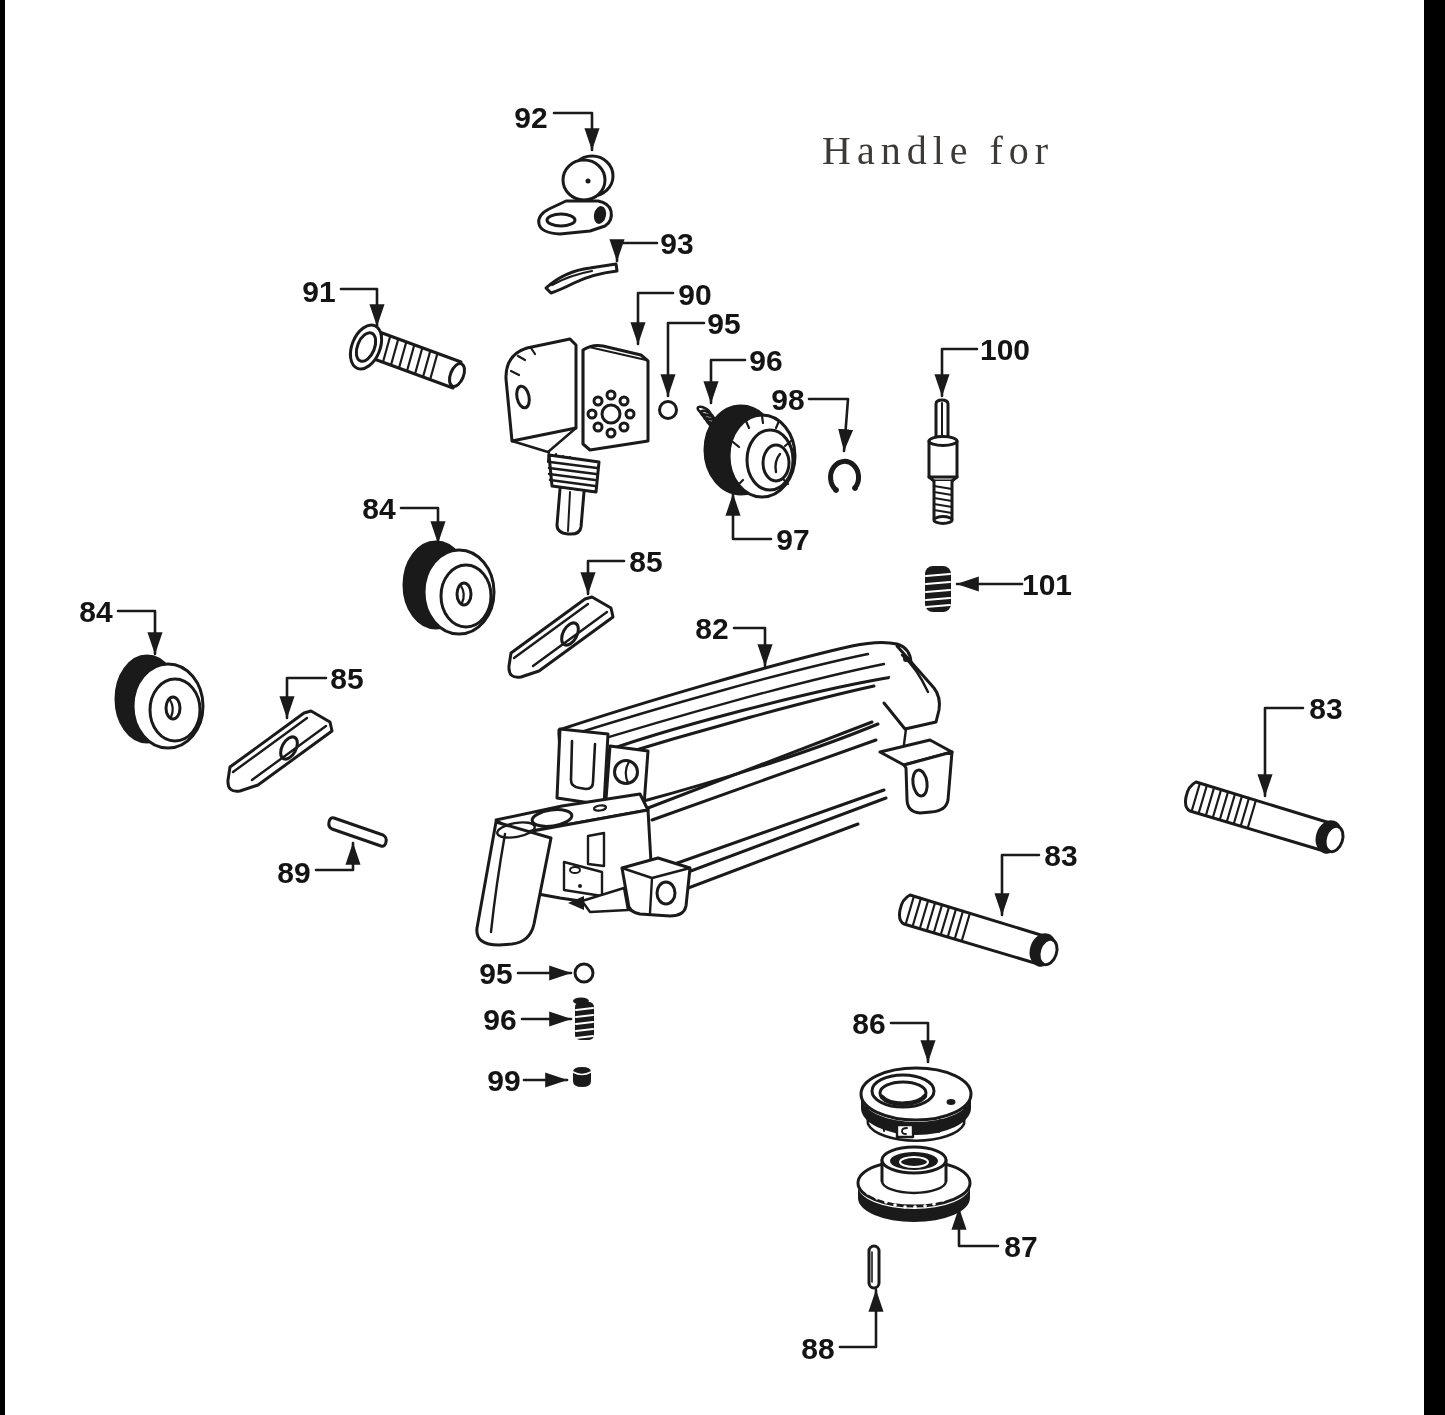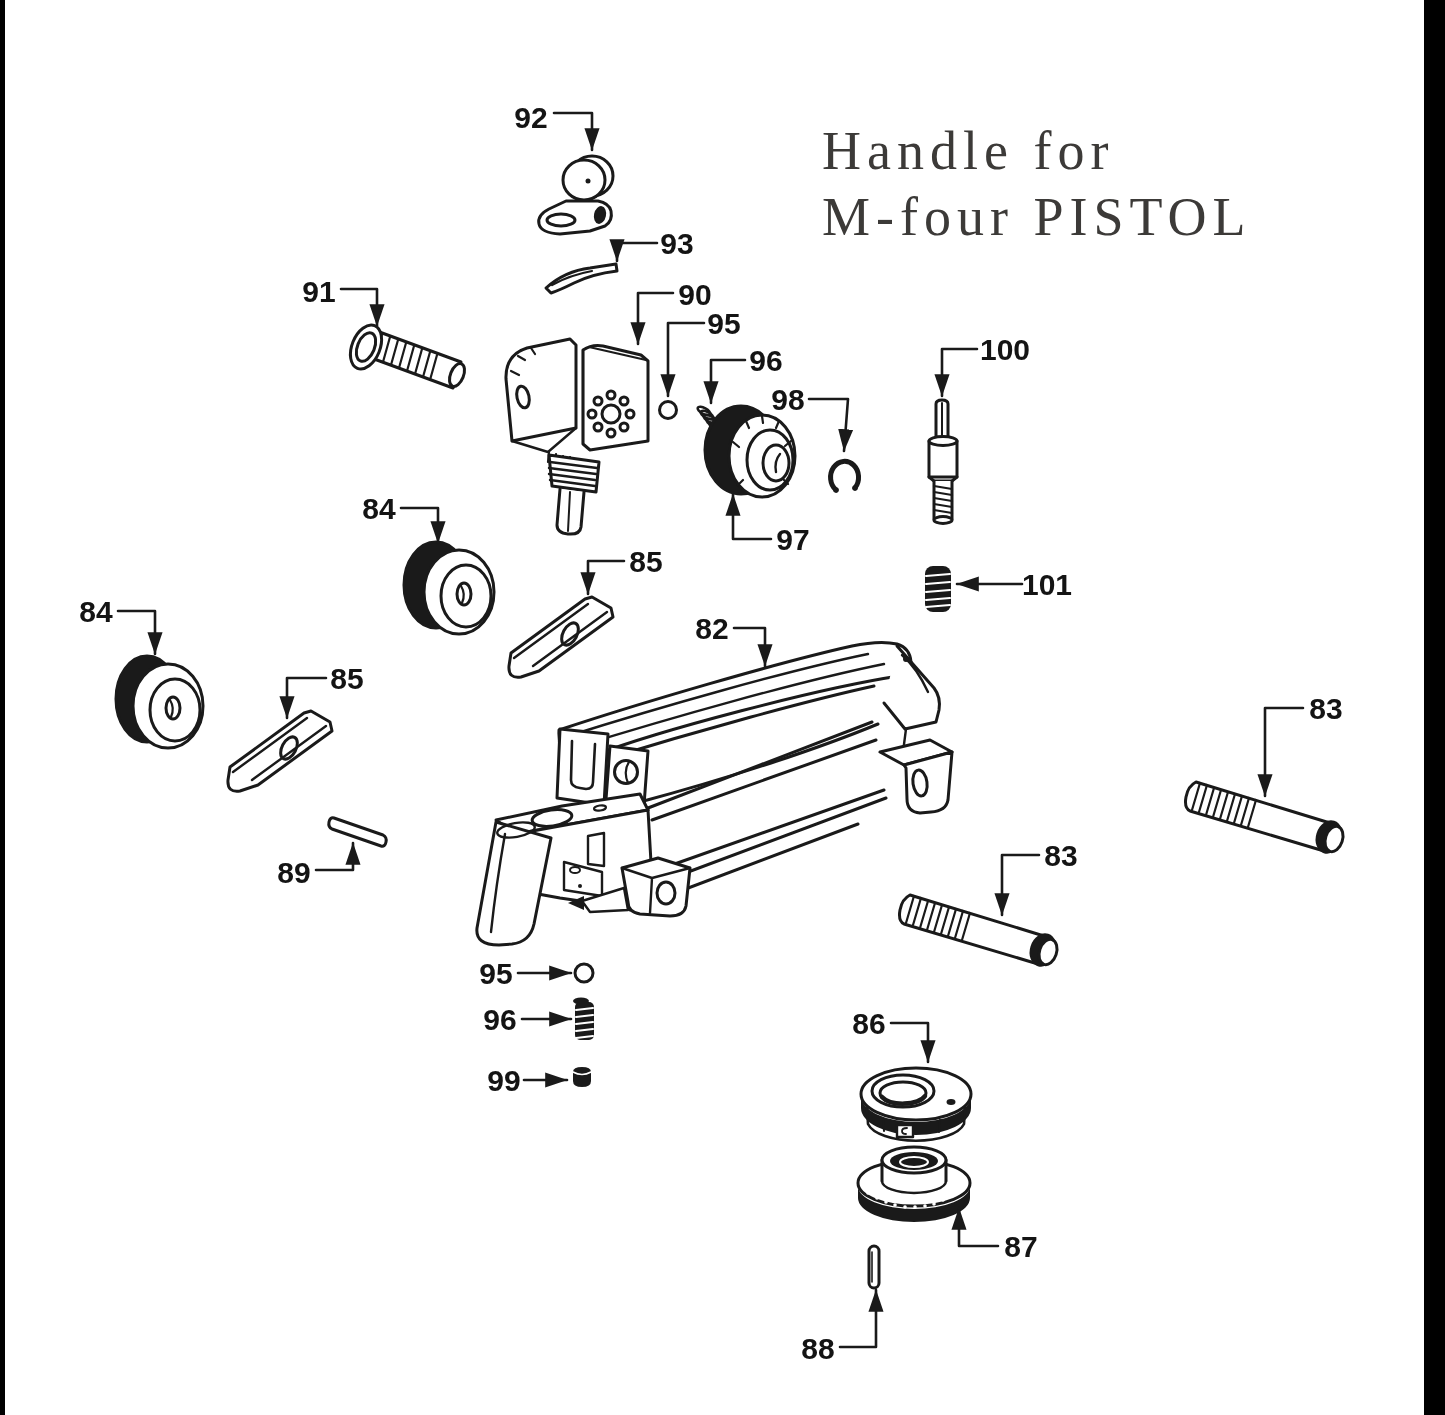--- a/index.html
+++ b/index.html
@@ -2,37 +2,36 @@
 <html><head>
 <meta charset="utf-8">
 <style>
   html,body{margin:0;padding:0;background:#fff}
   .page{position:relative;width:1445px;height:1415px;background:#ffffff;overflow:hidden;
         font-family:"Liberation Sans",sans-serif}
   .edge{position:absolute;top:0;height:100%;background:#000}
   .edge-left{left:0;width:5px}
   .edge-right{right:0;width:21px}
   .title{position:absolute;left:822px;top:118px;color:#3c3a38;
-         font-family:"Liberation Serif",serif;font-size:54px;letter-spacing:6px;
+         font-family:"Liberation Serif",serif;font-size:40px;letter-spacing:6px;
          line-height:66px;white-space:nowrap}
   svg.diagram{position:absolute;left:0;top:0}
   svg .callout{font-family:"Liberation Sans",sans-serif;font-size:30px;font-weight:bold;
                fill:#141414;text-anchor:middle;dominant-baseline:central}
   svg .leader{fill:none;stroke:#1a1a1a;stroke-width:2.6;stroke-linecap:round;stroke-linejoin:round}
 </style>
 </head>
 <body>
 
 <div class="page">
   <div class="edge edge-left"></div>
   <div class="edge edge-right"></div>
 
   <div class="title">
     <div>Handle for</div>
-    <div>M-four PISTOL</div>
   </div>
 
   <svg id="diagram" class="diagram" width="1445" height="1415" viewBox="0 0 1445 1415">
     <defs>
       <marker id="arrow" markerWidth="9.2" markerHeight="8" refX="8.4" refY="4" orient="auto">
         <path d="M0,1.1 L8.6,4 L0,6.9 Z" fill="#1a1a1a"></path>
       </marker>
     </defs>
 
     <g stroke="#1a1a1a" stroke-width="3" fill="none" stroke-linecap="round" stroke-linejoin="round">

